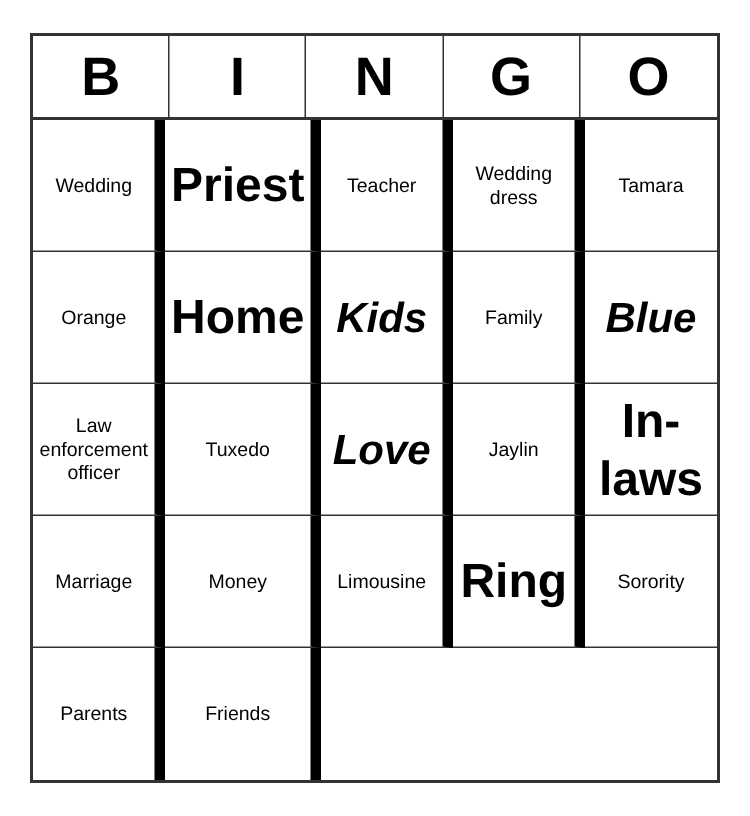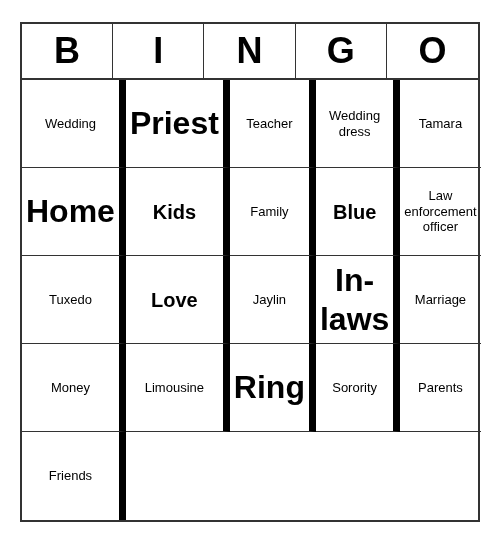--- a/index.html
+++ b/index.html
@@ -75,22 +75,23 @@
     .size-normal {
       font-size: 13px;
     }
 
     .size-large {
       font-size: 32px;
       font-weight: bold;
     }
 
     .size-xlarge {
-      font-size: 20px;
+      font-size: 28px;
       font-weight: bold;
+      font-style: italic;
     }
   </style>
 </head>
 <body>
 
 <div class="bingo-card">
   <div class="bingo-header">
   <div class="bingo-header-cell">B</div>
       <div class="bingo-header-cell">I</div>
       <div class="bingo-header-cell">N</div>
@@ -105,20 +106,23 @@
         <span class="size-large">Priest</span>
       </div>
       <div class="bingo-cell">
         <span class="size-normal">Teacher</span>
       </div>
       <div class="bingo-cell">
         <span class="size-normal">Wedding dress</span>
       </div>
       <div class="bingo-cell">
         <span class="size-normal">Tamara</span>
+      </div>
+      <div class="bingo-cell">
+        <span class="size-normal">Orange</span>
       </div>
       <div class="bingo-cell">
         <span class="size-large">Home</span>
       </div>
       <div class="bingo-cell">
         <span class="size-xlarge">Kids</span>
       </div>
       <div class="bingo-cell">
         <span class="size-normal">Family</span>
       </div>

